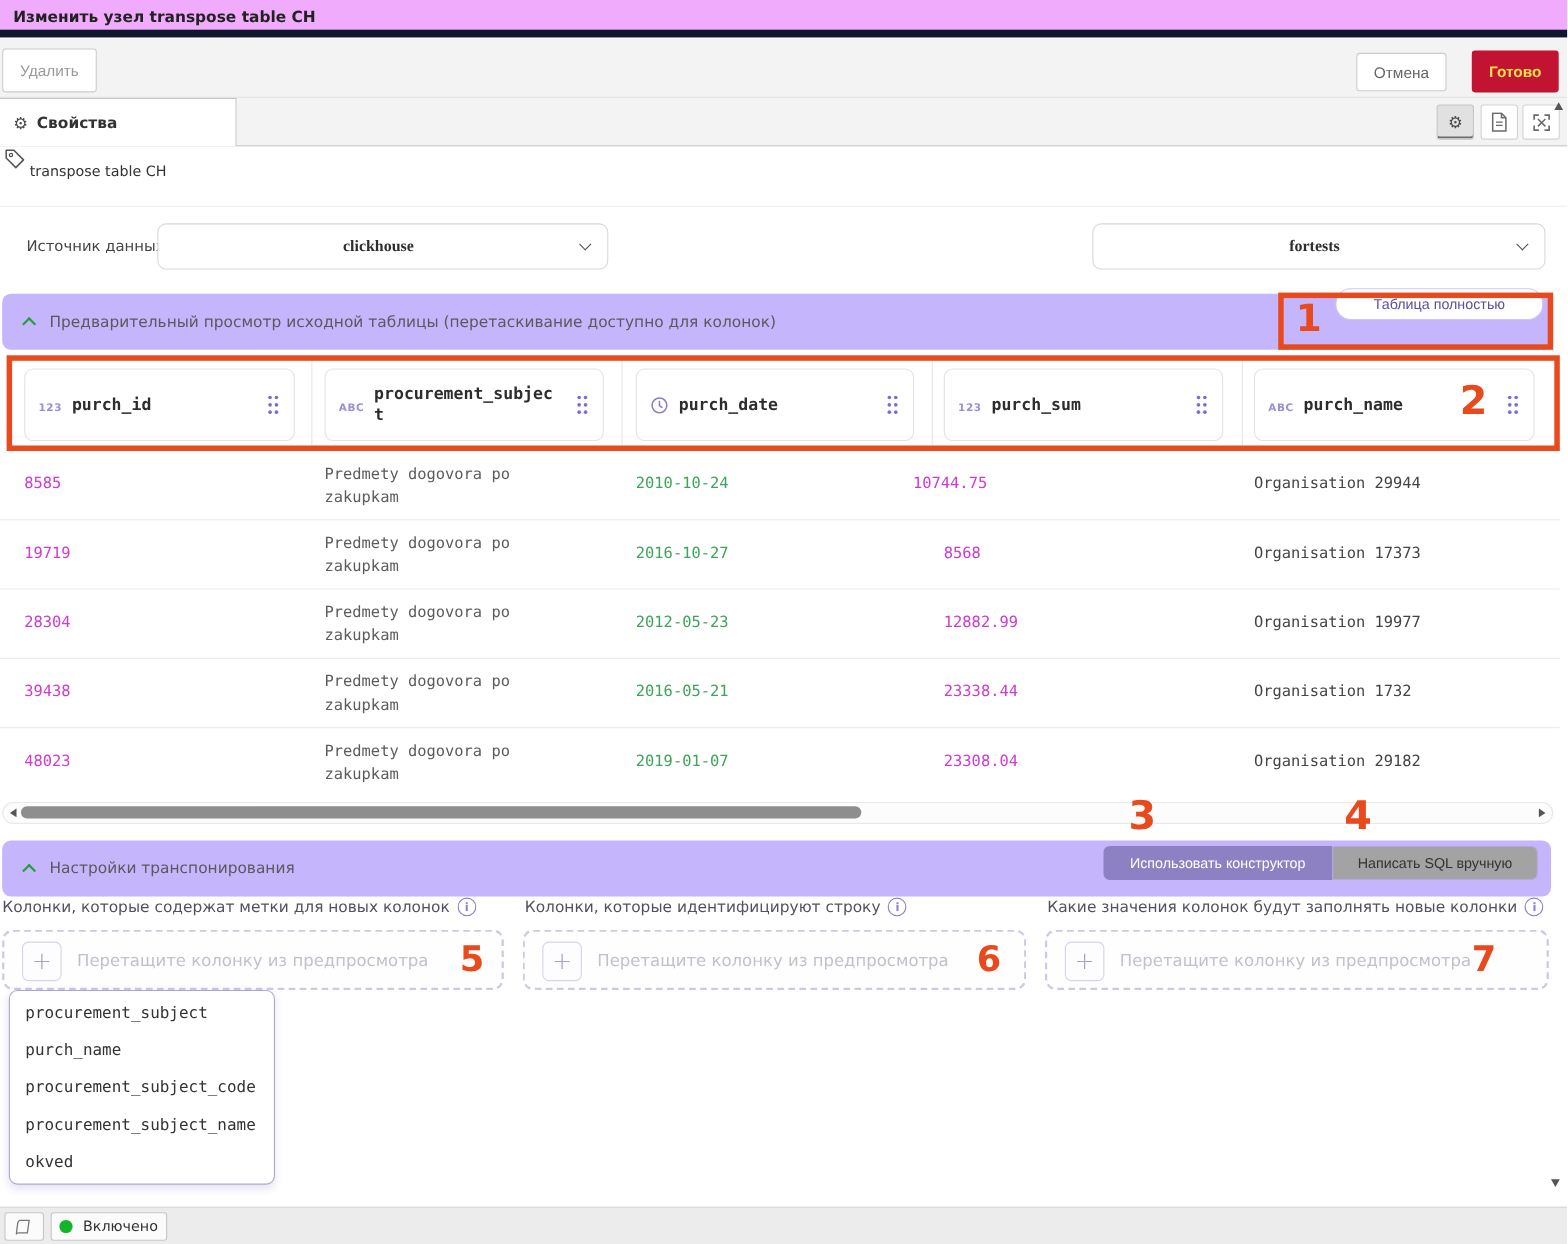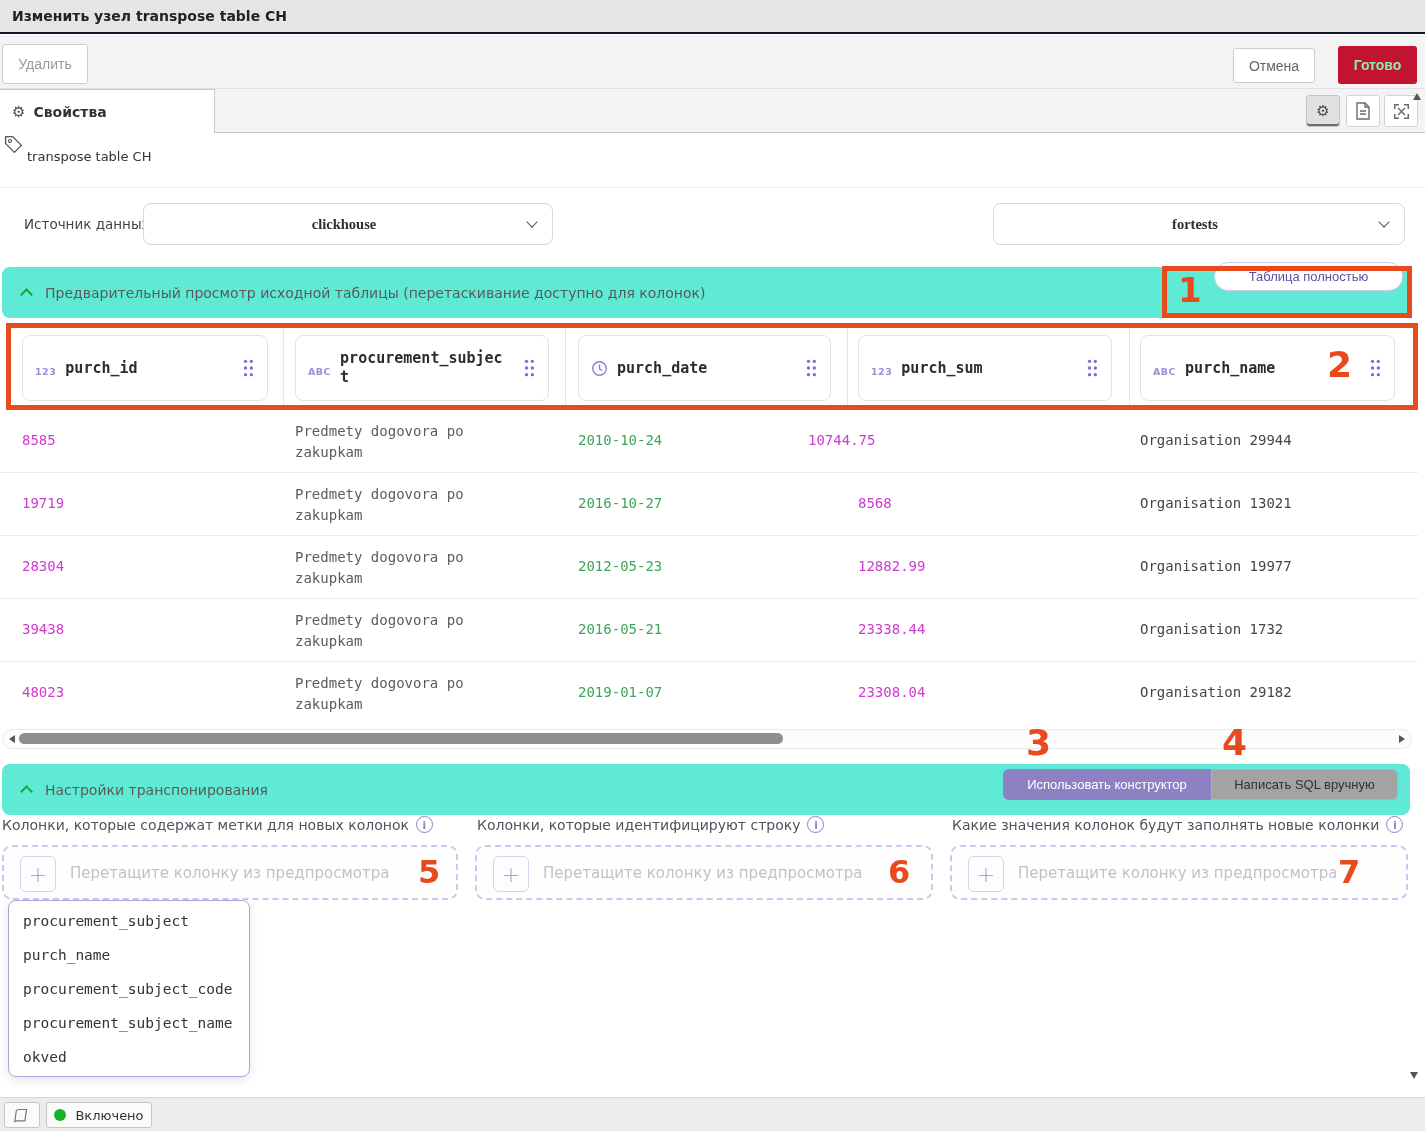--- a/index.html
+++ b/index.html
@@ -3,42 +3,42 @@
 <meta charset="utf-8">
 <style>
   * { margin:0; padding:0; box-sizing:border-box; }
   html,body { background:#fff; }
   body { font-family:"DejaVu Sans","Liberation Sans",sans-serif; }
   .screen { position:relative; width:1425px; height:1131px; background:#fff; overflow:hidden; }
   .abs { position:absolute; }
   .mono { font-family:Liberation Serif, serif;text-align:center; }
 
   
-  .titlebar { left:0; top:0; width:1425px; height:34px; background:#e5e5e5; border-bottom:2px solid #0f172a; }
+  .titlebar { left:0; top:0; width:1425px; height:34px; background:#f0abfc; border-bottom:7px solid #0f172a; }
   .titlebar .t { position:absolute; left:12px; top:8px; font-size:14px; font-weight:bold; color:#222; }
   .toolbar { left:0; top:35px; width:1425px; height:54px; background:#f3f3f3; border-bottom:1px solid #e0e0e0; }
   .btn { display:flex; align-items:center; justify-content:center; border-radius:3px; cursor:pointer; }
   .btn-delete { left:2px; top:44px; width:86px; height:40px; background:#fff; border:1px solid #ccc; color:#9a9a9a; font-size:14px; }
   .btn-cancel { left:1233px; top:48px; width:82px; height:35px; background:#fff; border:1px solid #ccc; color:#666; font-size:14px; }
-  .btn-done { left:1338px; top:46px; width:79px; height:38px; border:none; color:#86efac; font-size:14px; font-weight:bold; }
+  .btn-done { left:1338px; top:46px; width:79px; height:38px; border:none; color:#fde047; font-size:14px; font-weight:bold; }
   .tabrow { left:0; top:89px; width:1425px; height:44px; background:#f3f3f3; border-bottom:1px solid #c9c9c9; }
   .tab-active { left:0; top:89px; width:215px; height:44px; background:#fff; border:1px solid #c9c9c9; border-left:none; border-bottom:none; display:flex; align-items:center; gap:8px; padding-left:12px; font-size:14px; font-weight:bold; color:#333; z-index:2; }
   .gear-glyph { font-size:15px; color:#4a4a4a; }
   .iconbtn { top:95px; width:34px; height:32px; background:#fff; border:1px solid #d3d3d3; border-radius:3px; display:flex; align-items:center; justify-content:center; }
   .iconbtn.active { background:#e1e1e1; border-color:#c6c6c6; box-shadow:inset 0 -2px 0 #6b6b6b; }
 
   
   .tagtext { left:27px; top:149px; font-size:13px; color:#333; }
   .divider { left:0px; top:187px; width:1425px; height:1px; background:#efefef; }
   .ds-label { left:0px; top:216px; font-size:13.5px; color:#454545;margin-left:24px; }
   .select { top:203px; height:42px; background:#fff; border:1px solid #d8d8d8; border-radius:8px; display:flex; align-items:center; padding:0 16px; font-size:14.5px; color:#2e2e2e; font-weight:bold; }
   .select .val { flex:1; }
   .chev { width:8px; height:8px; border-right:1.8px solid #555; border-bottom:1.8px solid #555; transform:rotate(45deg); margin-top:-4px; }
 
-  .band { left:2px; width:1408px; height:51px; background:#5eead4; border-radius:8px; display:flex; align-items:center; }
+  .band { left:2px; width:1408px; height:51px; background:#c4b5fd; border-radius:8px; display:flex; align-items:center; }
   .chev-up { width:9px; height:9px; border-left:2.5px solid #21a038; border-top:2.5px solid #21a038; transform:rotate(45deg); margin:4px 14px 0 20px; }
   .band-title { font-size:14px; color:#5a5a5a; }
 
   .pill-btn { background:#fff; border:1px solid #cfc7ea; border-radius:14px; color:#5b4fa0; font-size:13px; display:flex; align-items:center; justify-content:center; }
 
   
   .ann-box { border:5px solid #e8491d; background:transparent; z-index:6; pointer-events:none; }
   .ann-num { color:#e8491d; font-weight:bold; z-index:7; font-family:"DejaVu Sans",sans-serif; }
 
   
@@ -221,29 +221,29 @@
   </div>
   <div class="abs vsep" style="left:283px;"></div>
   <div class="abs vsep" style="left:565px;"></div>
   <div class="abs vsep" style="left:847px;"></div>
   <div class="abs vsep" style="left:1129px;"></div>
 
   <div class="abs trow" style="top:410px;">
     <span class="cell c-id" style="left:22px;">8585</span>
     <span class="cell c-sub wrap" style="left:295px;">Predmety dogovora po zakupkam</span>
     <span class="cell c-date" style="left:578px;">2010-10-24</span>
-    <span class="cell c-sum" style="left:808px;">10744.75</span>
+    <span class="cell c-sum" style="left:830px;">10744.75</span>
     <span class="cell c-name" style="left:1140px;">Organisation 29944</span>
   </div>
   <div class="abs trow" style="top:473px;">
     <span class="cell c-id" style="left:22px;">19719</span>
     <span class="cell c-sub wrap" style="left:295px;">Predmety dogovora po zakupkam</span>
     <span class="cell c-date" style="left:578px;">2016-10-27</span>
     <span class="cell c-sum" style="left:858px;">8568</span>
-    <span class="cell c-name" style="left:1140px;">Organisation 13021</span>
+    <span class="cell c-name" style="left:1140px;">Organisation 17373</span>
   </div>
   <div class="abs trow" style="top:536px;">
     <span class="cell c-id" style="left:22px;">28304</span>
     <span class="cell c-sub wrap" style="left:295px;">Predmety dogovora po zakupkam</span>
     <span class="cell c-date" style="left:578px;">2012-05-23</span>
     <span class="cell c-sum" style="left:858px;">12882.99</span>
     <span class="cell c-name" style="left:1140px;">Organisation 19977</span>
   </div>
   <div class="abs trow" style="top:599px;">
     <span class="cell c-id" style="left:22px;">39438</span>

